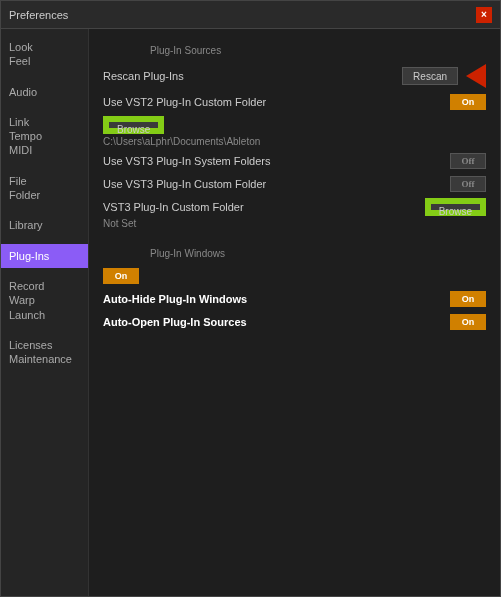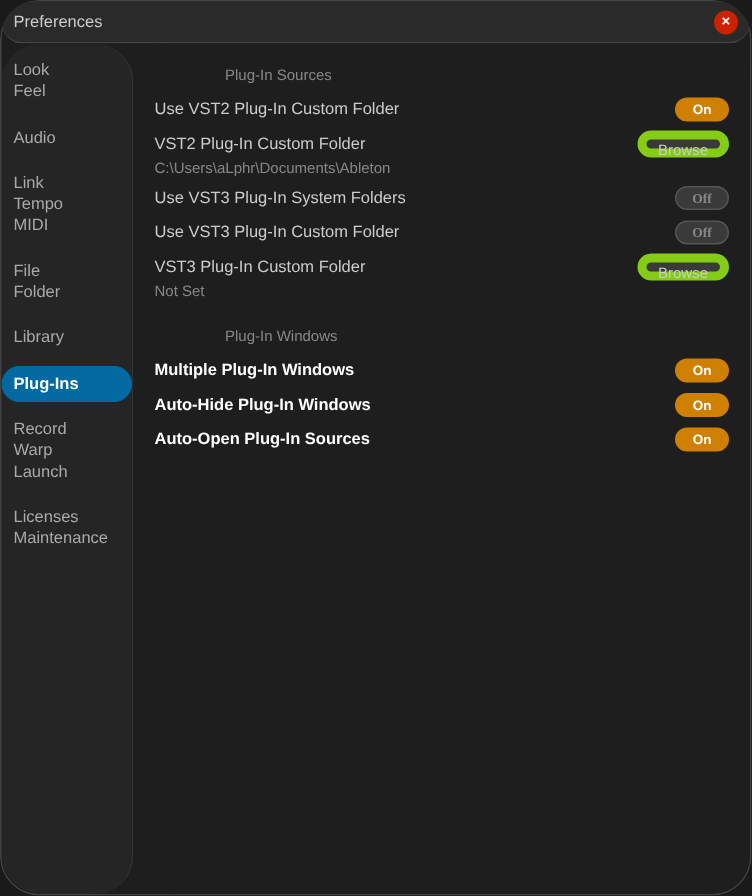--- a/index.html
+++ b/index.html
@@ -1,15 +1,15 @@
 <!DOCTYPE html>
 <html><head>
   <meta charset="utf-8">
   <style>
-    * { box-sizing: border-box; margin: 0; padding: 0; border-radius: 26px; }
+    * { box-sizing: border-box; margin: 0; padding: 0; }
     body {
       background: #1a1a1a;
       font-family: Arial, sans-serif;
       font-size: 11px;
       color: #ccc;
       width: 501px;
       height: 597px;
       overflow: hidden;
     }
 
@@ -69,22 +69,21 @@
     .sidebar-item {
       padding: 5px 8px;
       color: #aaa;
       cursor: pointer;
       font-size: 11px;
       line-height: 1.3;
     }
 
     .sidebar-item.active {
       color: #fff;
-      background: #0369a1;
-      font-weight: bold;
+      background: #8b5cf6;
     }
 
     .sidebar-separator {
       height: 6px;
     }
 
     .main {
       flex: 1;
       padding: 12px 14px;
       overflow-y: auto;
@@ -220,28 +219,34 @@
 Warp
 Launch</div>
       <div class="sidebar-separator"></div>
       <div class="sidebar-item" style="white-space:pre-line">Licenses
 Maintenance</div>
     </div>
 
     <div class="main">
       <div class="section-title">Plug-In Sources</div>
 
+      <div class="row">
+        <span class="row-label">Rescan Plug-Ins</span>
+        <div class="rescan-row">
+          <button class="btn-rescan">Rescan</button>
+          <div class="arrow-indicator"></div>
+        </div>
+      </div>
 
       <div class="row">
         <span class="row-label">Use VST2 Plug-In Custom Folder</span>
         <button class="toggle on">On</button>
       </div>
 
       <div class="row">
-        <span class="row-label">VST2 Plug-In Custom Folder</span>
         <button class="btn-browse">Browse</button>
       </div>
       <div class="sub-value">C:\Users\aLphr\Documents\Ableton</div>
 
       <div class="row">
         <span class="row-label">Use VST3 Plug-In System Folders</span>
         <button class="toggle off">Off</button>
       </div>
 
       <div class="row">
@@ -253,21 +258,20 @@
         <span class="row-label">VST3 Plug-In Custom Folder</span>
         <button class="btn-browse">Browse</button>
       </div>
       <div class="sub-value">Not Set</div>
 
       <div class="section-divider"></div>
 
       <div class="section-title">Plug-In Windows</div>
 
       <div class="row">
-        <span class="row-label bold">Multiple Plug-In Windows</span>
         <button class="toggle on">On</button>
       </div>
 
       <div class="row">
         <span class="row-label bold">Auto-Hide Plug-In Windows</span>
         <button class="toggle on">On</button>
       </div>
 
       <div class="row">
         <span class="row-label bold">Auto-Open Plug-In Sources</span>

